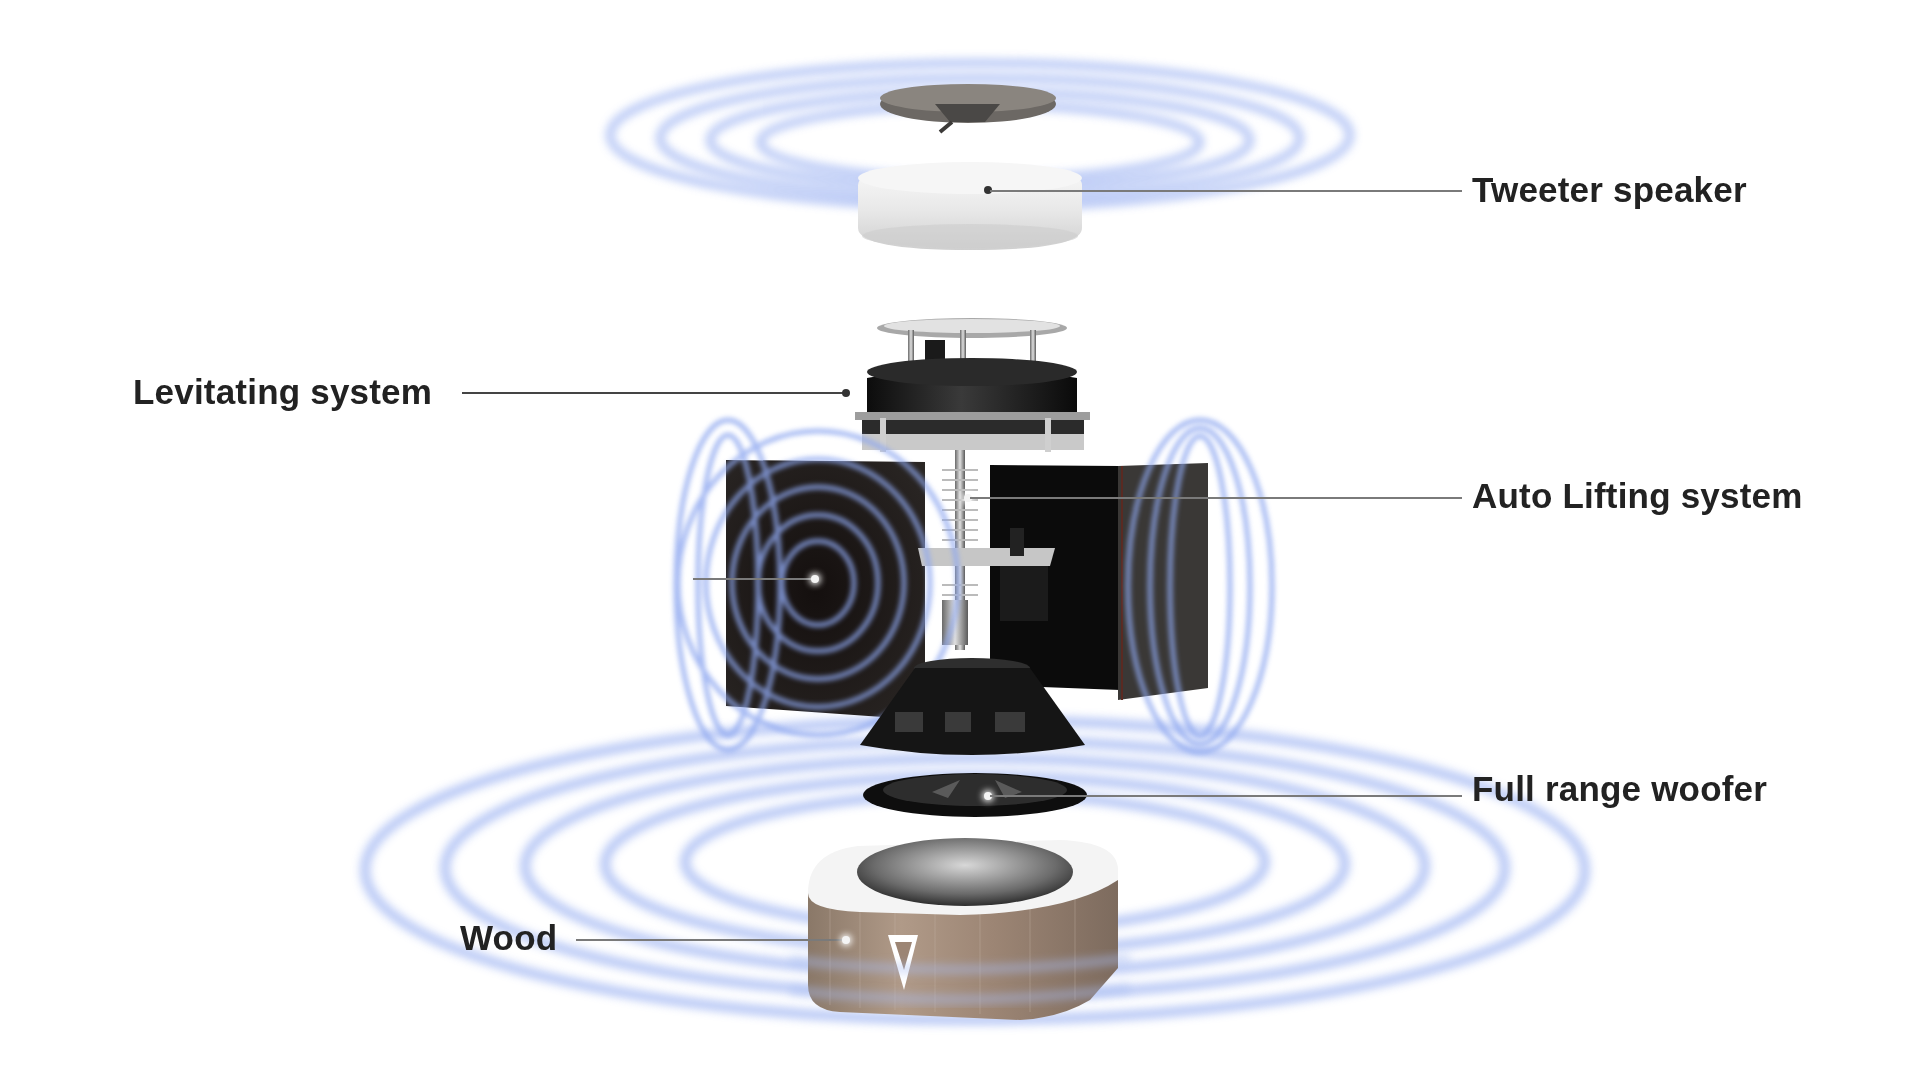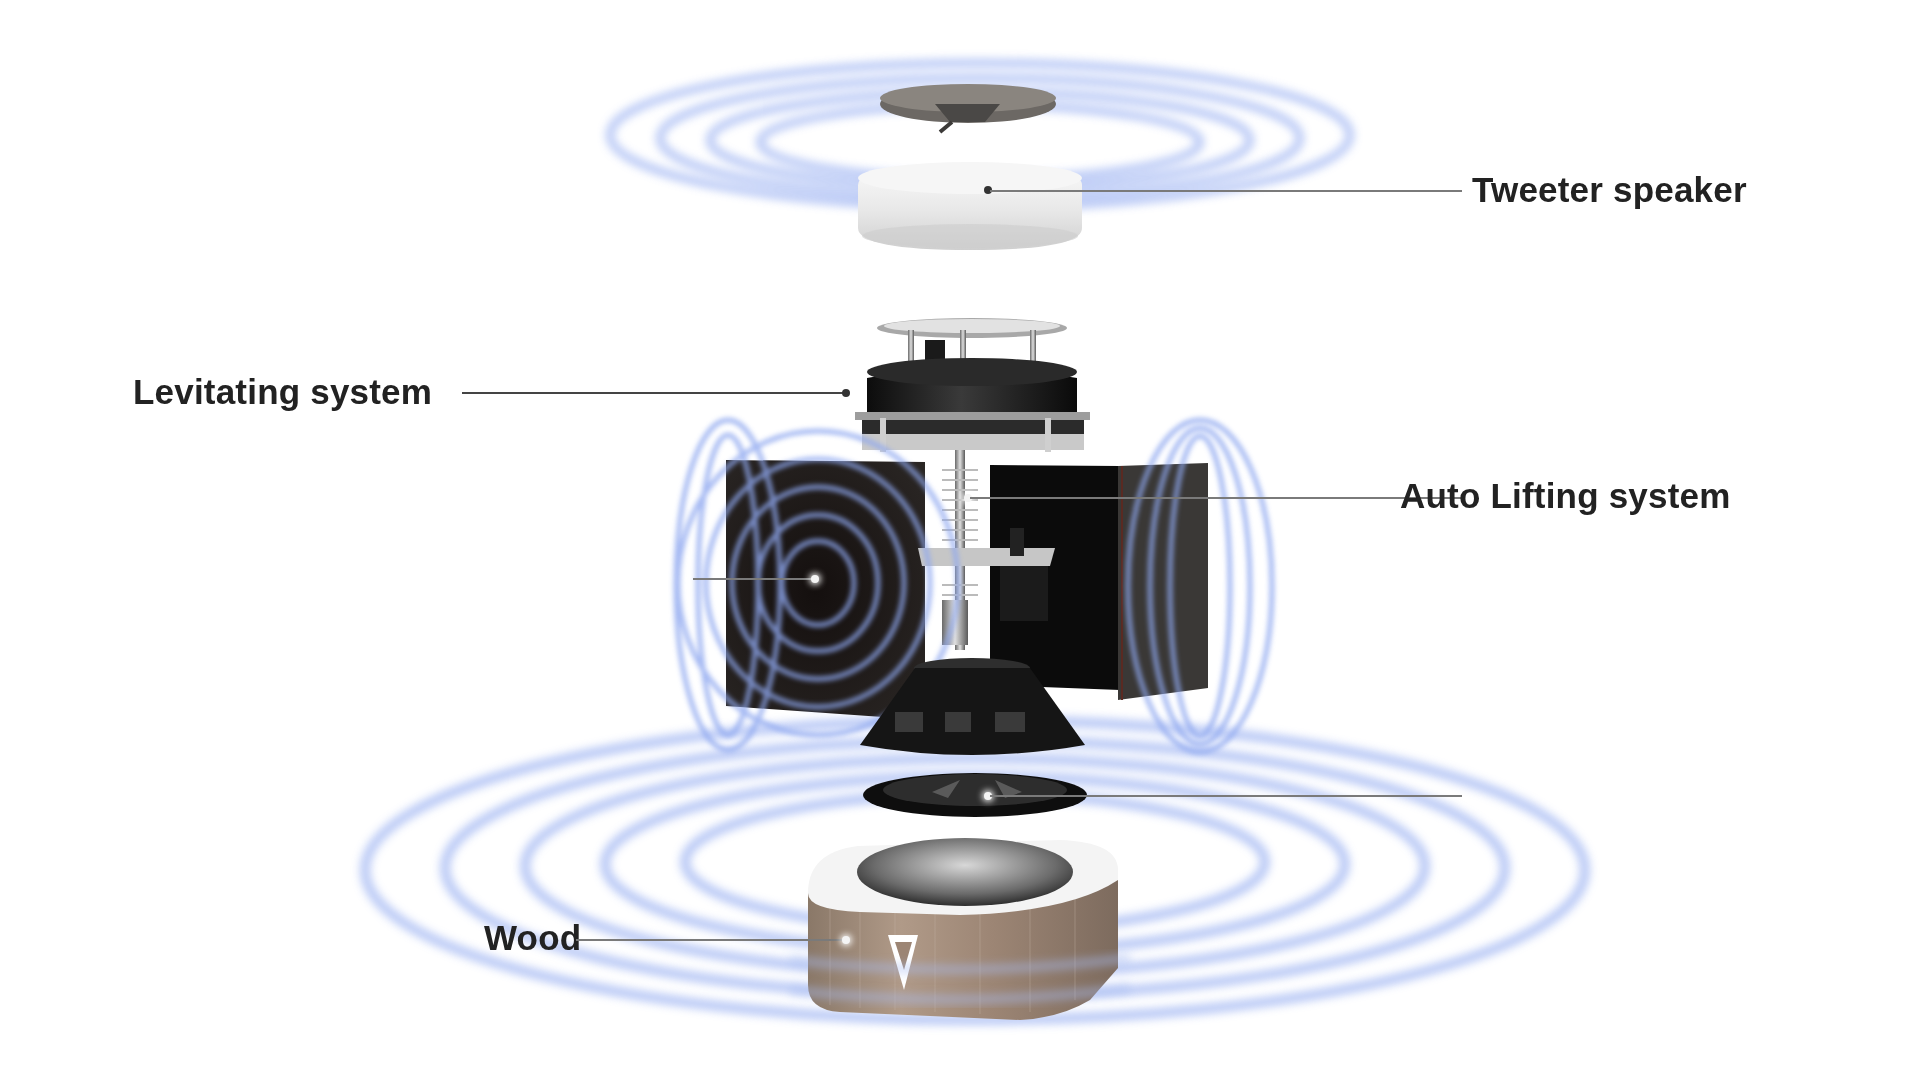--- a/index.html
+++ b/index.html
@@ -197,24 +197,25 @@
   <div class="dot" style="left:988px; top:190px;"></div>
   <div class="callout" style="left:990px; top:190px; width:472px;"></div>
   <div class="label" style="left:1472px; top:172px;">Tweeter speaker</div>
 
   <div class="label" style="left:133px; top:374px;">Levitating system</div>
   <div class="callout" style="left:462px; top:392px; width:382px; background:#444;"></div>
   <div class="dot" style="left:846px; top:393px;"></div>
 
   <div class="dot light" style="left:968px; top:498px;"></div>
   <div class="callout" style="left:970px; top:497px; width:492px;"></div>
-  <div class="label" style="left:1400px; top:478px;">Auto Lifting system</div>
+  <div class="label" style="left:1472px; top:478px;">Auto Lifting system</div>
 
   <div class="callout" style="left:693px; top:578px; width:120px;"></div>
   <div class="dot light" style="left:815px; top:579px;"></div>
 
   <div class="dot light" style="left:988px; top:796px;"></div>
   <div class="callout" style="left:990px; top:795px; width:472px;"></div>
-
-  <div class="label" style="left:484px; top:920px;">Wood</div>
+  <div class="label" style="left:1472px; top:771px;">Full range woofer</div>
+
+  <div class="label" style="left:460px; top:920px;">Wood</div>
   <div class="callout" style="left:576px; top:939px; width:268px;"></div>
   <div class="dot light" style="left:846px; top:940px;"></div>
 </div>
 
 </body></html>

